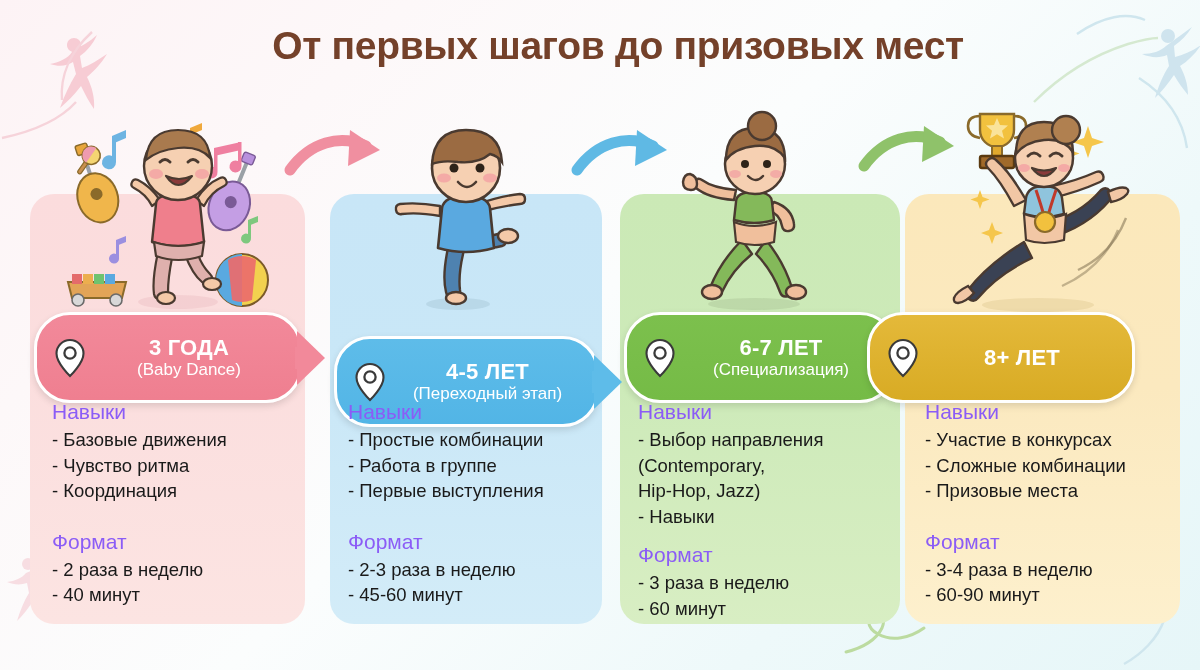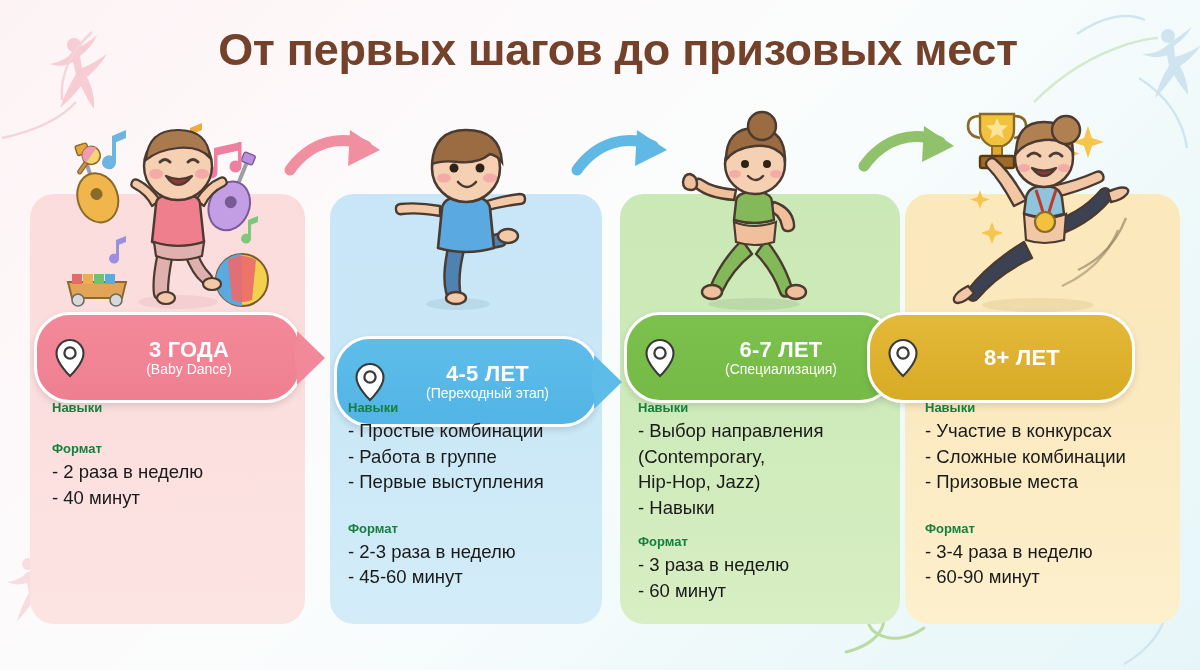--- a/index.html
+++ b/index.html
@@ -14,21 +14,21 @@
   
   .bg-layer { position: absolute; inset: 0; pointer-events: none; z-index: 0; }
   .bg-dancer { position: absolute; }
   .bg-swirl { position: absolute; }
 
   
   .title {
     position: absolute;
     top: 24px; left: 0; width: 1200px;
     text-align: center;
-    font-size: 45px;
+    font-size: 39px;
     font-weight: bold;
     color: #74412a;
     letter-spacing: -0.3px;
     z-index: 5;
     white-space: nowrap;
     padding-left: 36px;
   }
 
   
   .top-arrow { position: absolute; z-index: 4; }
@@ -62,21 +62,21 @@
     border: 3px solid #ffffff;
   }
   .badge.b1 { top: 312px; left: 34px;  width: 268px; background: linear-gradient(180deg,#f2899a 0%,#ef7f90 100%); }
   .badge.b2 { top: 312px; left: 334px; width: 265px; background: linear-gradient(180deg,#5ebce9 0%,#52b5e6 100%); margin-top: 24px; }
   .badge.b3 { top: 312px; left: 624px; width: 272px; background: linear-gradient(180deg,#7cc04d 0%,#75bb46 100%); }
   .badge.b4 { top: 312px; left: 867px; width: 268px; background: linear-gradient(180deg,#e4b93a 0%,#d8ab24 100%); }
 
   .badge-pin { flex: 0 0 auto; width: 30px; height: 38px; margin-right: 6px; }
   .badge-text { flex: 1 1 auto; text-align: center; padding-right: 12px; line-height: 1.08; }
   .badge-age  { font-size: 22px; font-weight: bold; color: #ffffff; letter-spacing: .2px; display:block; }
-  .badge-sub  { font-size: 14px; color: #ffffff; display:block; margin-top: 1px; }
+  .badge-sub  { font-size: 17px; color: #ffffff; display:block; margin-top: 1px; }
   .badge.b4 .badge-sub { font-size: 15.5px; }
 
   
   .badge-tip {
     position: absolute;
     top: 50%;
     right: -26px;
     transform: translateY(-50%);
     width: 0; height: 0;
     border-top: 27px solid transparent;
@@ -101,23 +101,23 @@
     z-index: 6;
     top: 400px;
     color: #1c1c1c;
   }
   .body-text.t1 { left: 52px;  width: 250px; }
   .body-text.t2 { left: 348px; width: 250px; }
   .body-text.t3 { left: 638px; width: 255px; }
   .body-text.t4 { left: 925px; width: 250px; }
 
   .sec-title {
-    font-size: 13px;
-    font-weight: bold;
-    color: #15803d;
+    font-size: 21px;
+    font-weight: normal;
+    color: #8b5cf6;
     margin-bottom: 3px;
   }
   .sec-title.format { margin-top: 26px; }
   .sec-list { list-style: none; }
   .sec-list li {
     font-size: 18.5px;
     line-height: 1.38;
     color: #1a1a1a;
     white-space: pre-line;
   }
@@ -405,20 +405,25 @@
     <path d="M15 1c-7.5 0-13.5 6-13.5 13.4C1.5 24 15 37 15 37s13.5-13 13.5-22.6C28.5 7 22.5 1 15 1z" fill="#ffffff" stroke="#3a3a3a" stroke-width="2.1"></path>
     <circle cx="15" cy="14" r="5.6" fill="none" stroke="#3a3a3a" stroke-width="2.3"></circle>
   </svg>
   <div class="badge-text">
     <span class="badge-age">8+ ЛЕТ</span>
   </div>
 </div>
 
 <div class="body-text t1">
   <div class="sec-title">Навыки</div>
+  <ul class="sec-list">
+    <li>- Базовые движения</li>
+    <li>- Чувство ритма</li>
+    <li>- Координация</li>
+  </ul>
   <div class="sec-title format">Формат</div>
   <ul class="sec-list">
     <li>- 2 раза в неделю</li>
     <li>- 40 минут</li>
   </ul>
 </div>
 
 <div class="body-text t2">
   <div class="sec-title">Навыки</div>
   <ul class="sec-list">

